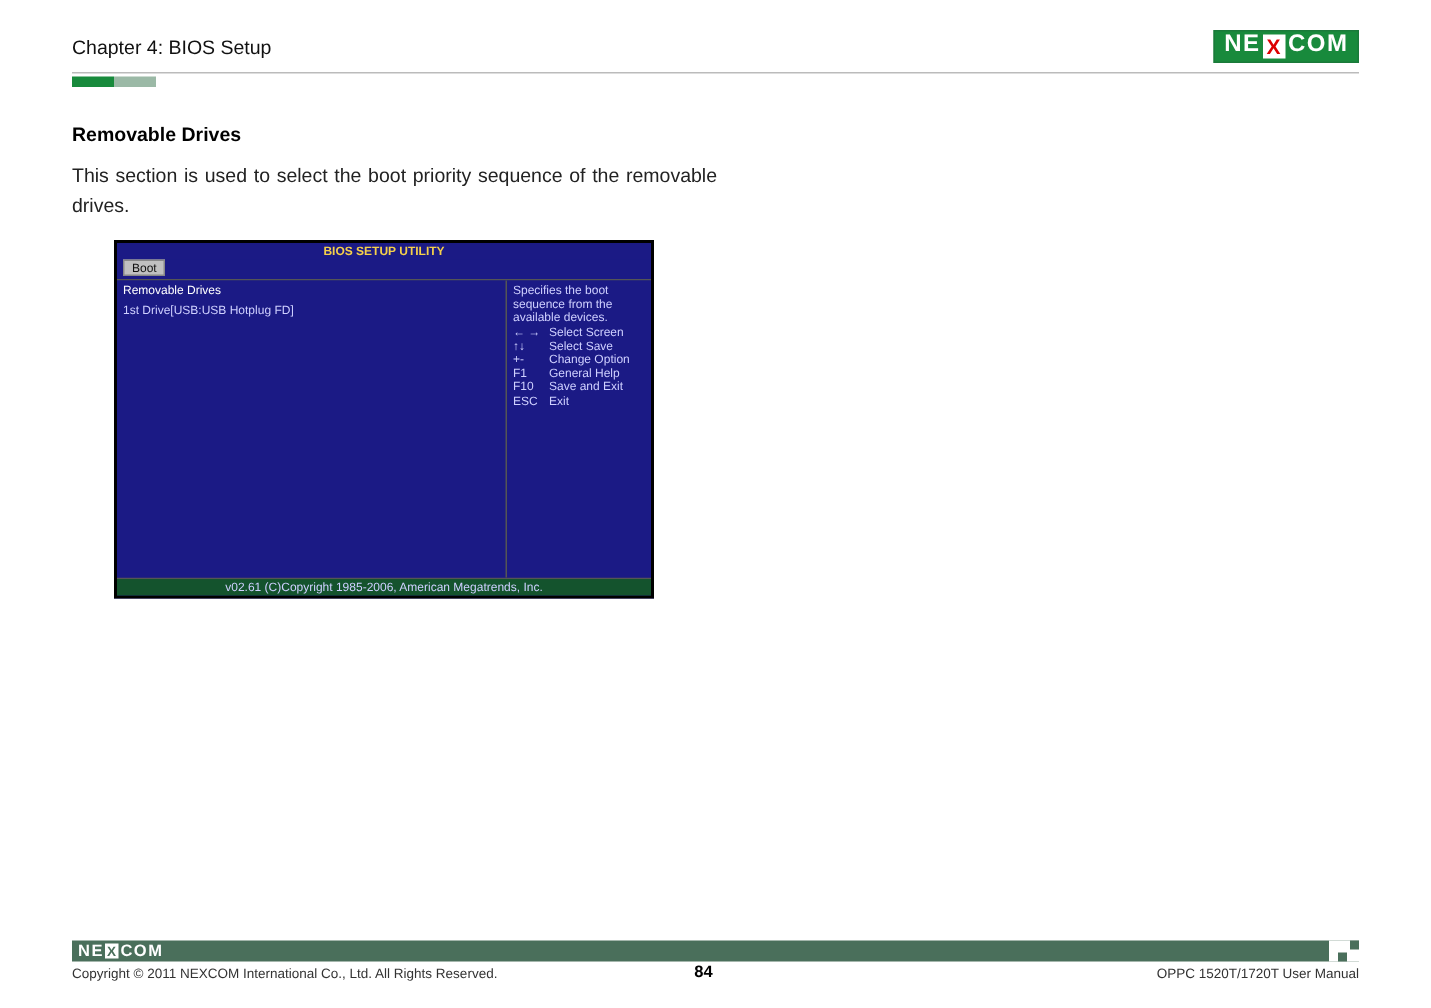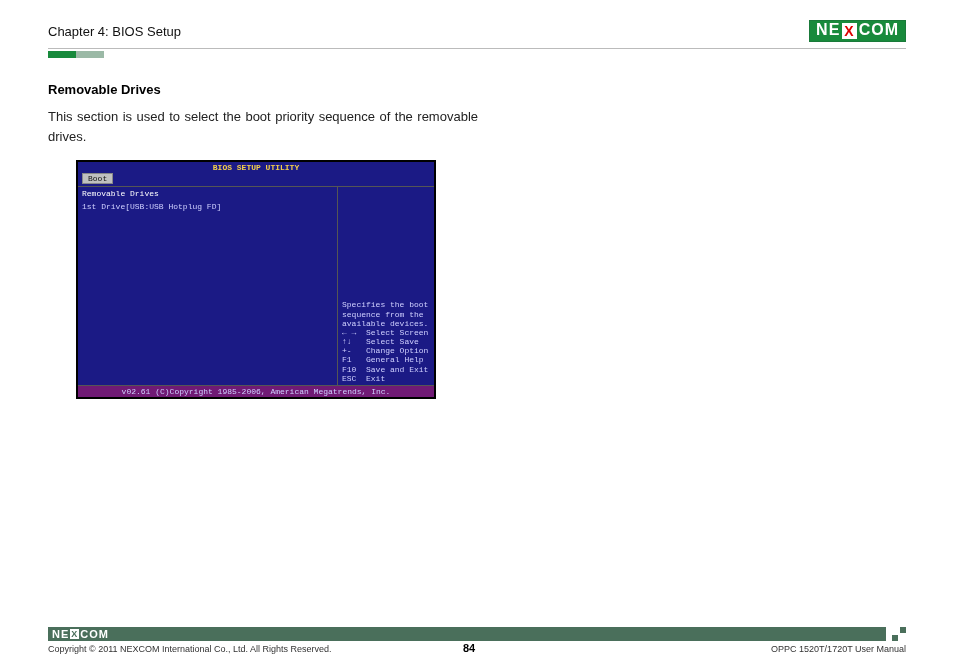--- a/index.html
+++ b/index.html
@@ -76,21 +76,21 @@
     font-size: 13px;
     color: #222;
     line-height: 1.5;
     text-align: justify;
   }
   .bios-box {
     margin: 14px 0 0 28px;
     width: 360px;
     border: 2px solid #000;
     background: #1b1a85;
-    font-family: Liberation Mono, monospace;
+    font-family: Liberation Sans, sans-serif;
     font-size: 8px;
   }
   .bios-title {
     background: #1b1a85;
     color: #f5d04a;
     text-align: center;
     font-weight: bold;
     padding: 1px 0;
     font-size: 8px;
   }
@@ -128,38 +128,38 @@
     display: flex;
   }
   .bios-right {
     width: 96px;
     background: #1b1a85;
     color: #cfd0ff;
     padding: 2px 4px;
     font-size: 8px;
     display: flex;
     flex-direction: column;
-    justify-content: flex-end;
+    justify-content: flex-start;
   }
   .bios-help-top {
     color: #cfd0ff;
     font-size: 8px;
     line-height: 1.15;
   }
   .bios-keys {
     font-size: 8px;
     line-height: 1.15;
   }
   .bios-keys .krow {
     display: flex;
   }
   .bios-keys .kk { width: 24px; color: #cfd0ff; }
   .bios-keys .kv { color: #cfd0ff; }
   .bios-footer {
-    background: #701a75;
+    background: #14532d;
     color: #cfd0ff;
     text-align: center;
     font-size: 8px;
     padding: 1px 0;
   }
   .page-footer {
     position: absolute;
     left: 48px; right: 48px; bottom: 18px;
   }
   .footer-bar {

